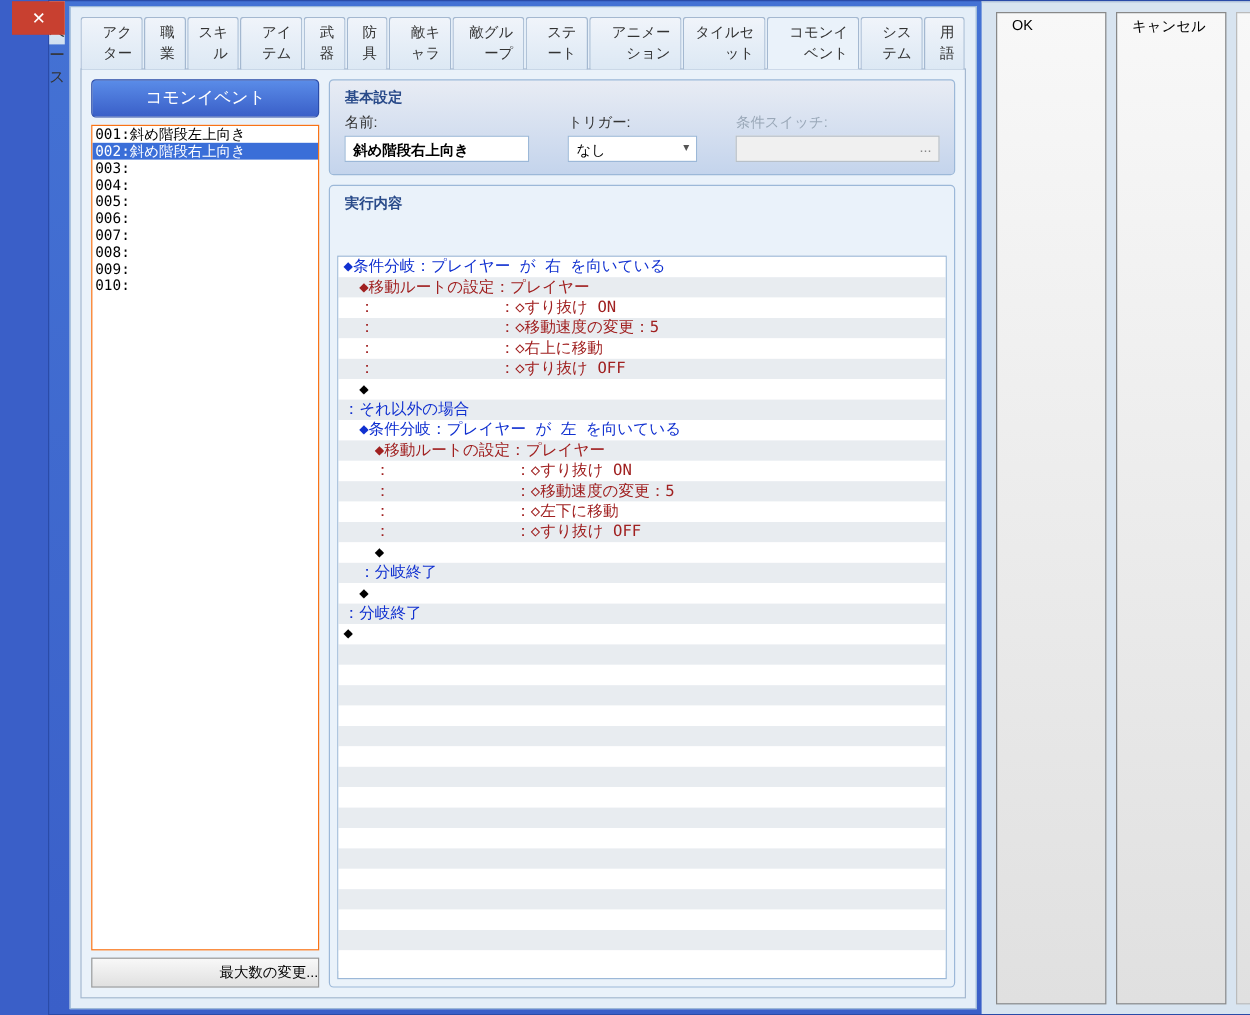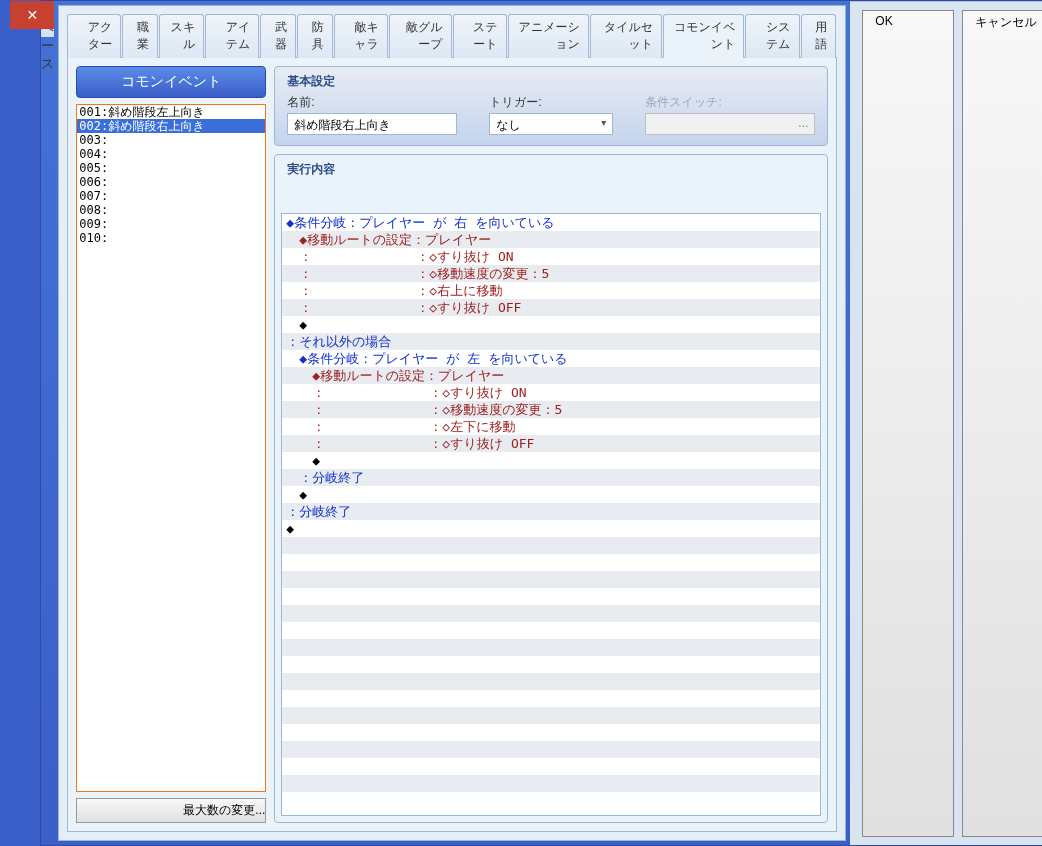--- a/index.html
+++ b/index.html
@@ -148,28 +148,29 @@
   display: flex;
   gap: 32px;
 }
 .field-group { display: flex; flex-direction: column; }
 .field-label { color: #333; margin-bottom: 2px; }
 .field-label.disabled { color: #9aa8b8; }
 .text-input {
   background: #fff;
   border: 1px solid #9cb8d8;
   padding: 3px 6px;
-  width: 170px;
+  width: 154px;
   height: 22px;
+  font-weight: bold;
 }
 .select-input {
   background: #fff;
   border: 1px solid #9cb8d8;
   padding: 3px 6px;
-  width: 124px;
+  width: 108px;
   height: 22px;
   position: relative;
   cursor: pointer;
 }
 .select-input::after {
   content: "▾";
   position: absolute;
   right: 6px;
   color: #555;
   font-size: 10px;

